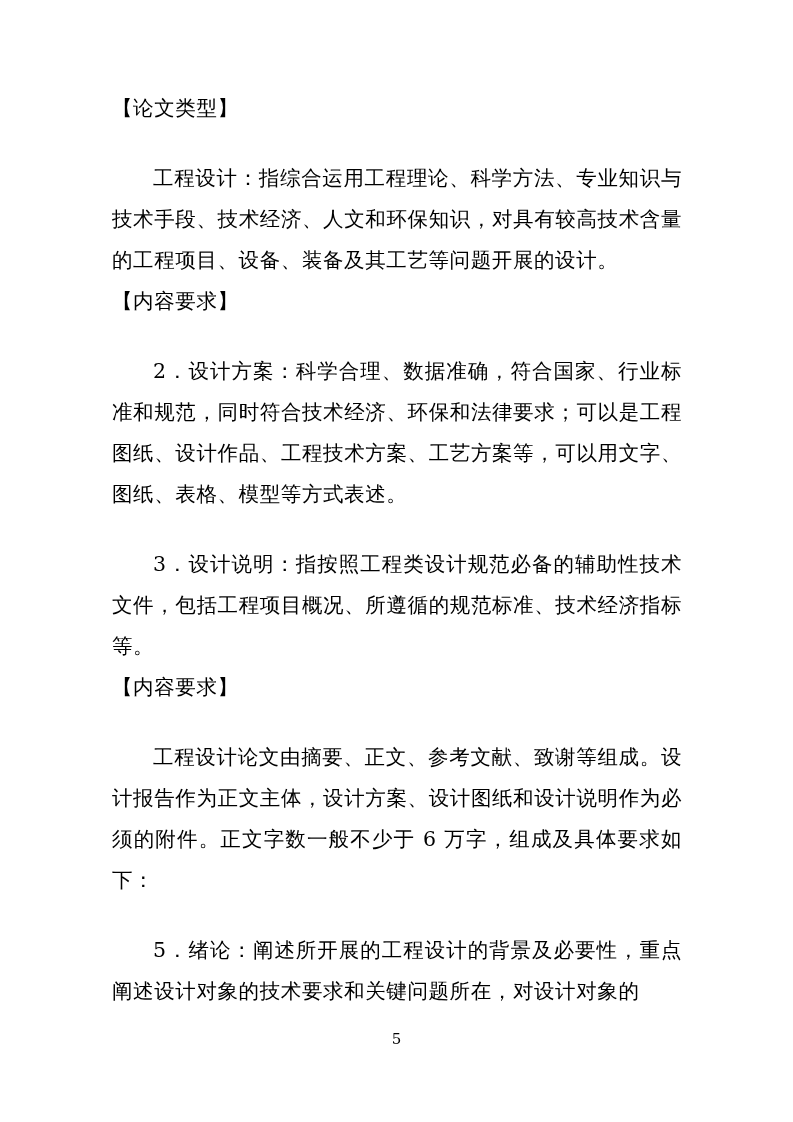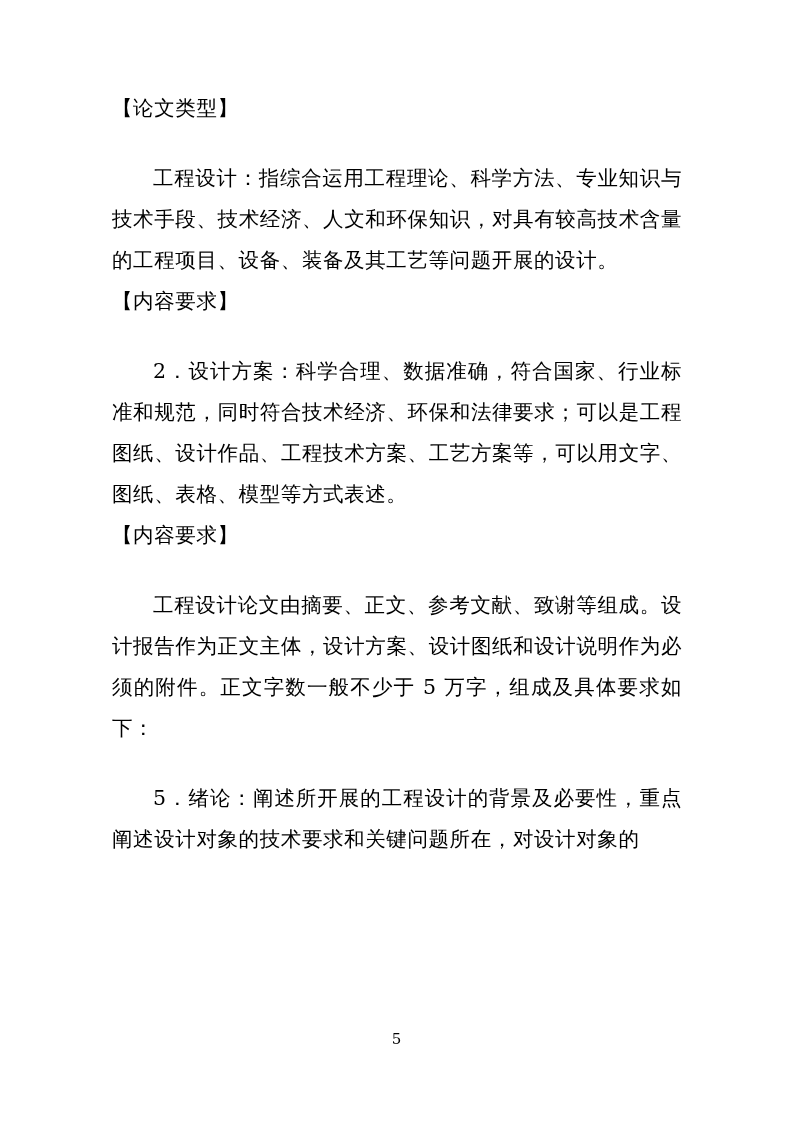--- a/index.html
+++ b/index.html
@@ -63,18 +63,19 @@
 </style>
 </head>
 <body>
 
 <div class="page">
   <div class="content">
     <p class="para heading">【论文类型】</p>
     <p class="para indent">工程设计：指综合运用工程理论、科学方法、专业知识与技术手段、技术经济、人文和环保知识，对具有较高技术含量的工程项目、设备、装备及其工艺等问题开展的设计。</p>
     <p class="para heading">【内容要求】</p>
     <p class="para indent">2．设计方案：科学合理、数据准确，符合国家、行业标准和规范，同时符合技术经济、环保和法律要求；可以是工程图纸、设计作品、工程技术方案、工艺方案等，可以用文字、图纸、表格、模型等方式表述。</p>
+    <p class="para indent">3．设计说明：指按照工程类设计规范必备的辅助性技术文件，包括工程项目概况、所遵循的规范标准、技术经济指标等。</p>
     <p class="para heading">【内容要求】</p>
-    <p class="para indent">工程设计论文由摘要、正文、参考文献、致谢等组成。设计报告作为正文主体，设计方案、设计图纸和设计说明作为必须的附件。正文字数一般不少于 5 万字，组成及具体要求如下：</p>
+    <p class="para indent">工程设计论文由摘要、正文、参考文献、致谢等组成。设计报告作为正文主体，设计方案、设计图纸和设计说明作为必须的附件。正文字数一般不少于 6 万字，组成及具体要求如下：</p>
     <p class="para indent">5．绪论：阐述所开展的工程设计的背景及必要性，重点阐述设计对象的技术要求和关键问题所在，对设计对象的</p>
   </div>
   <div class="page-number">5</div>
 </div>
 
 </body></html>

